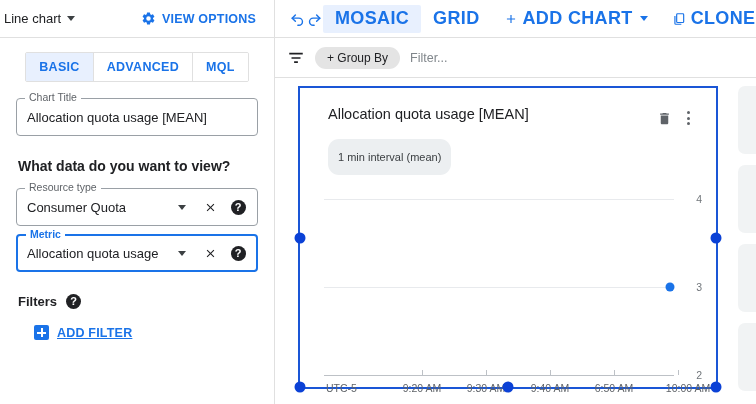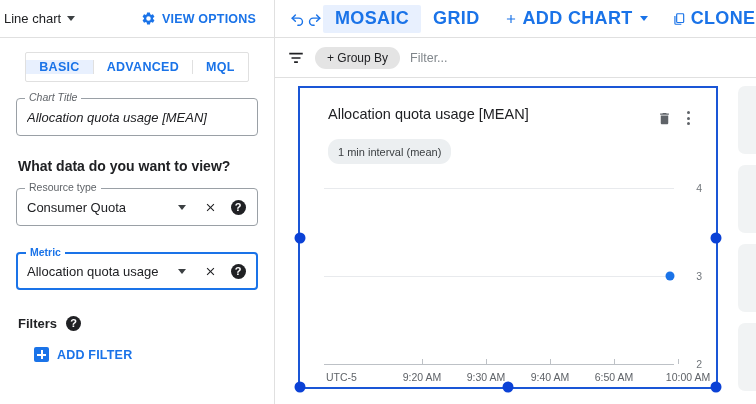--- a/index.html
+++ b/index.html
@@ -50,42 +50,41 @@
   .tabs-row {
     display: flex; justify-content: center;
     padding-top: 14px;
   }
   .tabs {
     display: flex;
     border: 1px solid #e0e0e0;
     border-radius: 2px;
     overflow: hidden;
     height: 30px;
-    align-items: center;
   }
   .tab {
     display: flex; align-items: center; justify-content: center;
     padding: 0 13px;
     font-size: 12.5px; font-weight: bold; letter-spacing: .3px;
     color: #1a73e8; background: #fff; cursor: pointer;
     border-right: 1px solid #e0e0e0;
   }
   .tab:last-child { border-right: none; }
   .tab.active { background: #e8f0fe; }
 
   .lp-body { padding: 16px 16px 0 16px; }
 
   .field {
     position: relative;
     border: 1px solid #9aa0a6;
     border-radius: 4px;
     height: 38px;
     display: flex; align-items: center;
     padding: 0 6px 0 10px;
-    margin-bottom: 26px;
+    margin-bottom: 8px;
     background: #fff;
   }
   .field.focused { border: 2px solid #1a73e8; padding: 0 5px 0 9px; }
   .field-label {
     position: absolute;
     top: -7px; left: 8px;
     background: #fff;
     padding: 0 4px;
     font-size: 10.5px;
     color: #5f6368;
@@ -118,21 +117,21 @@
   }
   .filters-row {
     display: flex; align-items: center; gap: 9px;
     margin-top: 22px; margin-left: 2px;
   }
   .filters-label { font-size: 13px; font-weight: bold; color: #202124; }
   .add-filter-btn {
     display: flex; align-items: center; gap: 8px;
     margin: 16px 0 0 18px;
     color: #1a73e8; font-size: 12.5px; font-weight: bold;
-    letter-spacing: .2px; cursor: pointer;
+    letter-spacing: .2px; cursor: pointer; text-decoration: underline;
   }
   .plus-square {
     width: 15px; height: 15px; background: #1a73e8;
     border-radius: 2px; position: relative;
   }
   .plus-square::before, .plus-square::after {
     content: ""; position: absolute; background: #fff;
   }
   .plus-square::before { left: 3px; right: 3px; top: 6.5px; height: 2px; }
   .plus-square::after { top: 3px; bottom: 3px; left: 6.5px; width: 2px; }
@@ -206,21 +205,21 @@
     width: 24px; height: 24px;
     display: flex; align-items: center; justify-content: center;
     cursor: pointer;
   }
   .kebab { display: flex; flex-direction: column; gap: 2.5px; align-items: center; }
   .kebab span { width: 3px; height: 3px; border-radius: 50%; background: #5f6368; display: block; }
 
   .interval-chip {
     display: inline-flex; align-items: center;
     background: #eceff1; border-radius: 11px;
-    height: 25px; padding: 12px 10px;
+    height: 36px; padding: 12px 10px;
     font-size: 11px; color: #3c4043;
     margin: 9px 0 0 28px;
   }
 
   .plot { position: relative; margin: 14px 0 0 0; height: 200px; }
   .gridline {
     position: absolute; left: 24px; right: 42px;
     height: 1px; background: #e8eaed;
   }
   .ylabel {
@@ -296,21 +295,21 @@
     <div class="tabs-row">
       <div class="tabs">
         <div class="tab active">BASIC</div>
         <div class="tab">ADVANCED</div>
         <div class="tab">MQL</div>
       </div>
     </div>
 
     <div class="lp-body">
 
-      <div class="field" style="margin-bottom:0;font-style:italic;">
+      <div class="field" style="margin-bottom:0;">
         <span class="field-label">Chart Title</span>
         <span class="field-value">Allocation quota usage [MEAN]</span>
       </div>
 
       <div class="section-heading">What data do you want to view?</div>
 
       <div class="field">
         <span class="field-label">Resource type</span>
         <span class="field-value">Consumer Quota</span>
         <span class="field-icons">

